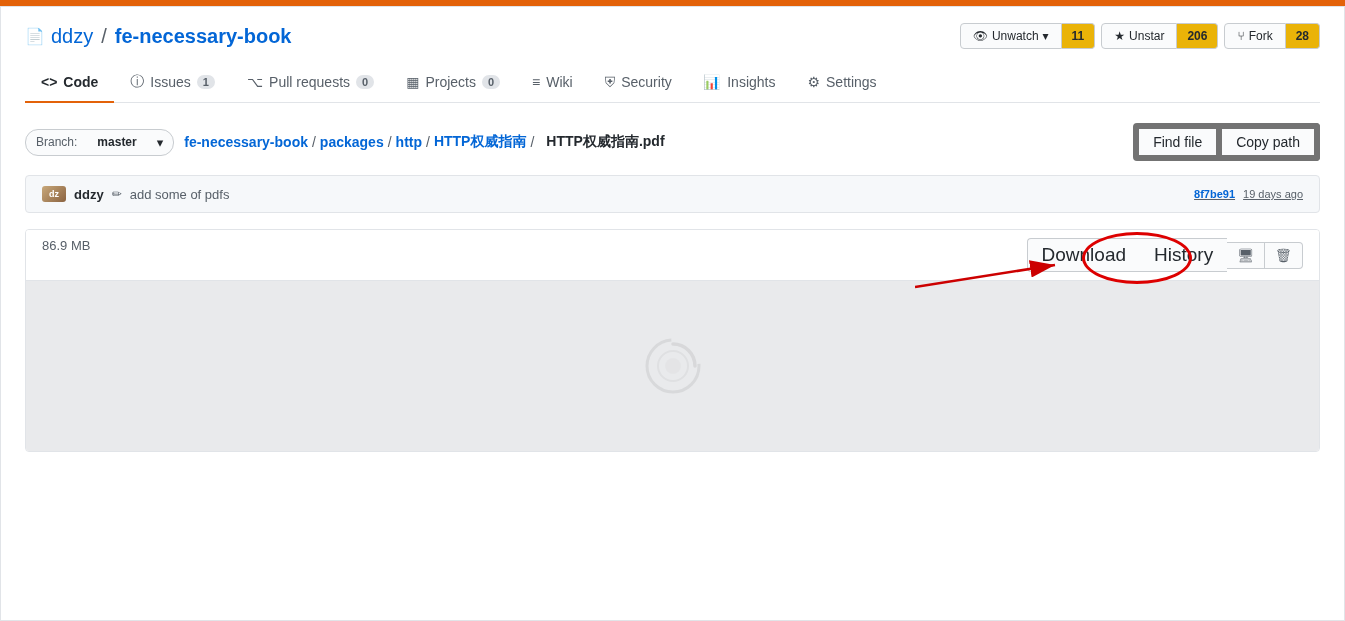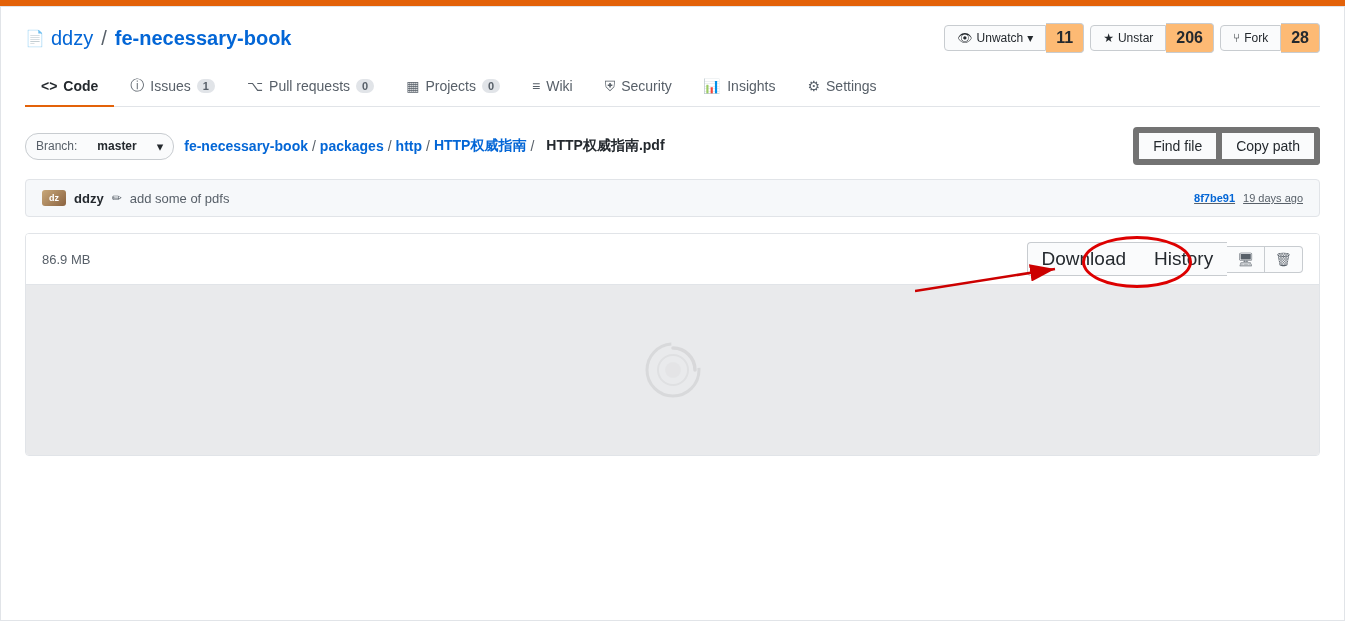--- a/index.html
+++ b/index.html
@@ -76,25 +76,25 @@
       font-size: 12px;
       font-weight: 500;
       color: #24292e;
       cursor: pointer;
       white-space: nowrap;
     }
     .action-count {
       display: flex;
       align-items: center;
       padding: 5px 10px;
-      background: #fdba74;
+      background: #eab308;
       border: 1px solid #c8ccd0;
       border-left: none;
       border-radius: 0 4px 4px 0;
-      font-size: 16px;
+      font-size: 12px;
       font-weight: 600;
       color: #24292e;
     }
     .nav-tabs {
       display: flex;
       border-bottom: 1px solid #e1e4e8;
       gap: 0;
     }
     .nav-tab {
       display: flex;
@@ -206,21 +206,21 @@
     }
     .contributor-link { color: #0366d6; text-decoration: none; font-weight: 600; }
     .file-box {
       border: 1px solid #e1e4e8;
       border-radius: 4px;
       margin-top: 16px;
       overflow: hidden;
     }
     .file-header {
       display: flex;
-      align-items: center;
+      align-items: flex-start;
       justify-content: space-between;
       padding: 8px 16px;
       background: #fff;
       border-bottom: 1px solid #e1e4e8;
     }
     .file-size {
       font-size: 13px;
       color: #586069;
     }
     .file-actions {

